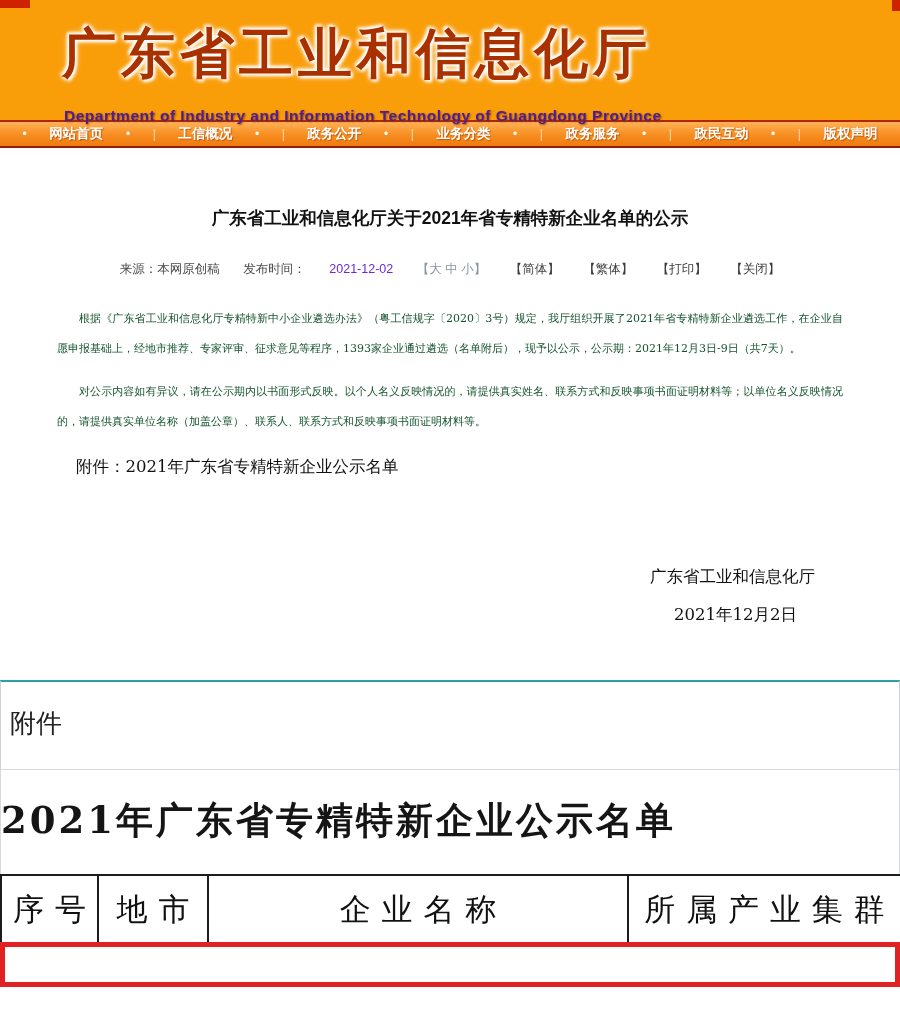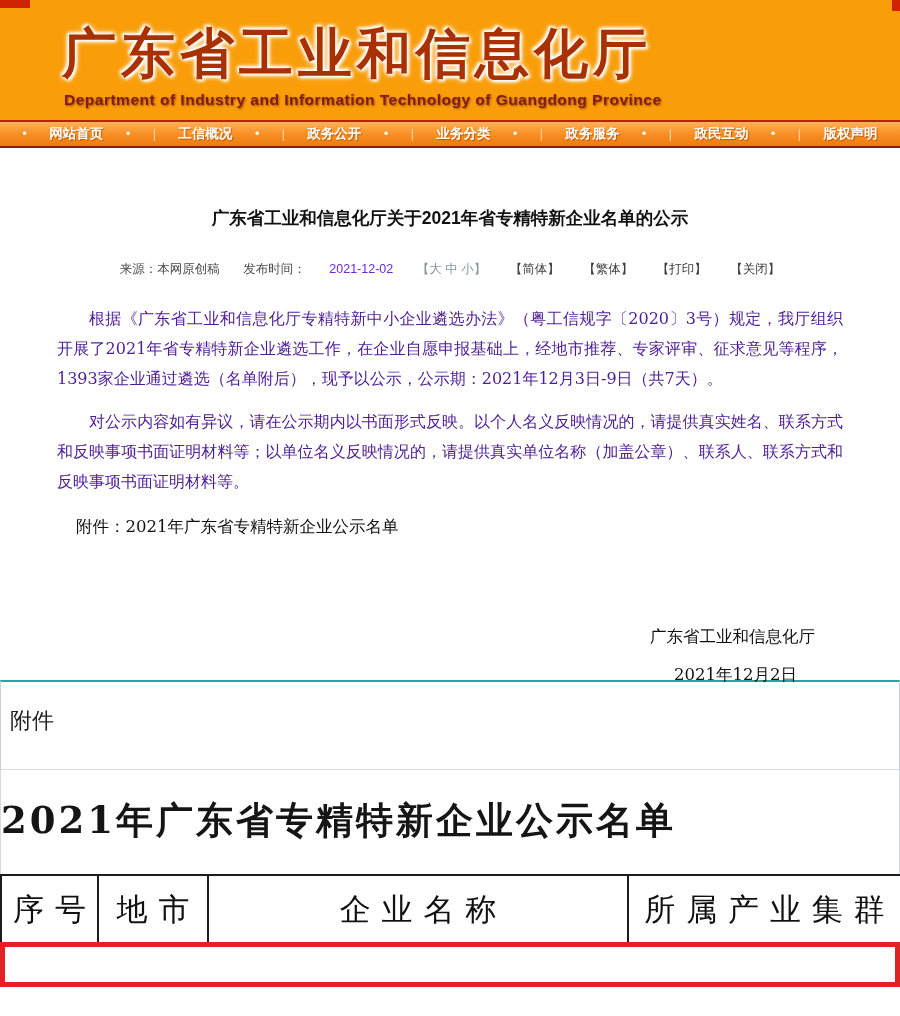--- a/index.html
+++ b/index.html
@@ -33,23 +33,23 @@
   }
   .banner-title {
     position: absolute; left: 62px; top: 18px;
     font-size: 54px; font-weight: 900; letter-spacing: 5px;
     color: #a93100;
     text-shadow:
       0 0 2px #ffffff, 0 0 4px #ffffff, 0 0 7px #ffffff,
       2px 2px 3px rgba(255,255,255,0.95), -2px -2px 3px rgba(255,255,255,0.9);
   }
   .banner-subtitle {
-    position: absolute; left: 64px; top: 91px;
+    position: absolute; left: 64px; top: 107px;
     font-size: 15.5px; font-weight: bold; letter-spacing: 0.5px;
-    color: #7f1d1d;
+    color: #4c1d95;
     text-shadow: 1px 1px 2px rgba(150,60,0,0.85);
   }
 
   
   .navbar {
     width: 900px; height: 28px;
     border-top: 2px solid #b02600;
     border-bottom: 2px solid #8f1d00;
     background: linear-gradient(180deg, #ffb257 0%, #f78d20 55%, #ee7c10 100%);
     display: flex; align-items: center; justify-content: space-evenly;
@@ -81,21 +81,21 @@
   }
   .meta-line span { margin: 0 10px; }
   .meta-source { color: #4a4a4a; }
   .meta-date { color: #6d28d9; }
   .meta-font-size { color: #8595a6; cursor: pointer; }
   .meta-ctl { color: #3c3c3c; cursor: pointer; }
 
   .doc-paragraph {
     margin: 10px 57px;
     font-family: "DejaVu Serif", serif;
-    font-size: 16px; line-height: 30px; color: #4c1d95;
+    font-size: 11px; line-height: 30px; color: #14532d;
     text-indent: 2em;
     text-align: justify;
   }
   .p1 { margin-top: 26px; }
   .p2 { margin-top: 13px; }
 
   .attach-link {
     margin-top: 19px;
     padding-left: 76px;
     font-family: "DejaVu Serif", serif;
@@ -122,21 +122,21 @@
   .attach-box1 {
     width: 900px; height: 90px;
     border-top: 2px solid #2ba39a;
     border-left: 1px solid #ccd2da;
     border-right: 1px solid #ccd2da;
     border-bottom: 1px solid #d6d9de;
     padding: 24px 0 0 9px;
   }
   .attach-box1-label {
     font-family: "DejaVu Serif", serif;
-    font-size: 22px; color: #222222;
+    font-size: 26px; color: #222222;
   }
   .attach-box2 {
     width: 900px; height: 104px;
     border-left: 1px solid #d6d9de;
     border-right: 1px solid #d6d9de;
     text-align: left;
     padding-top: 26px;
   }
   .attach-title {
     font-family: "DejaVu Serif", serif;

